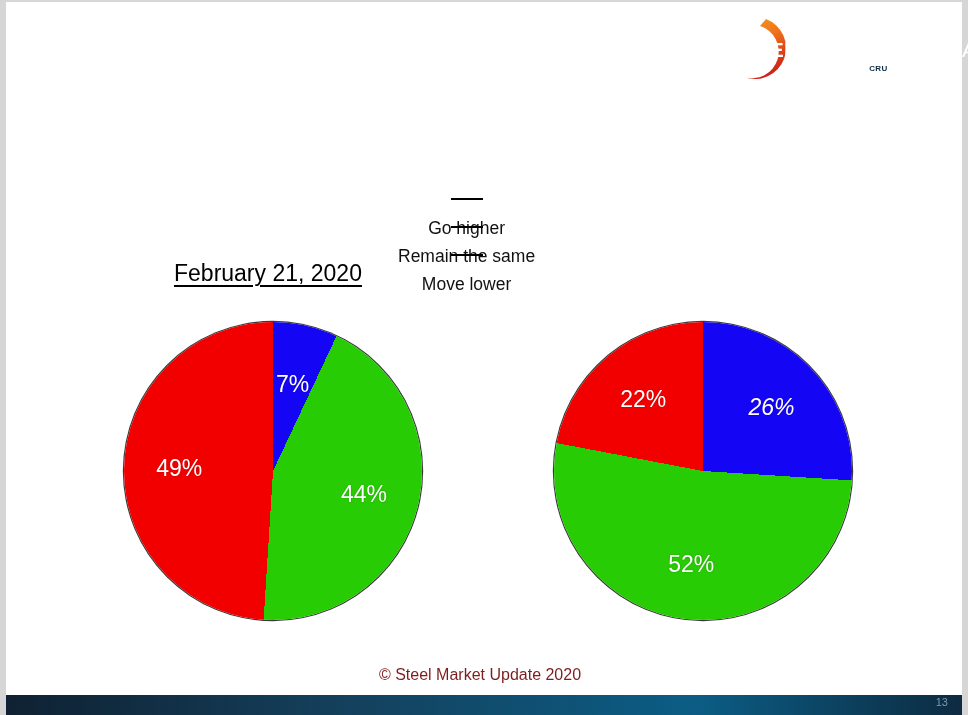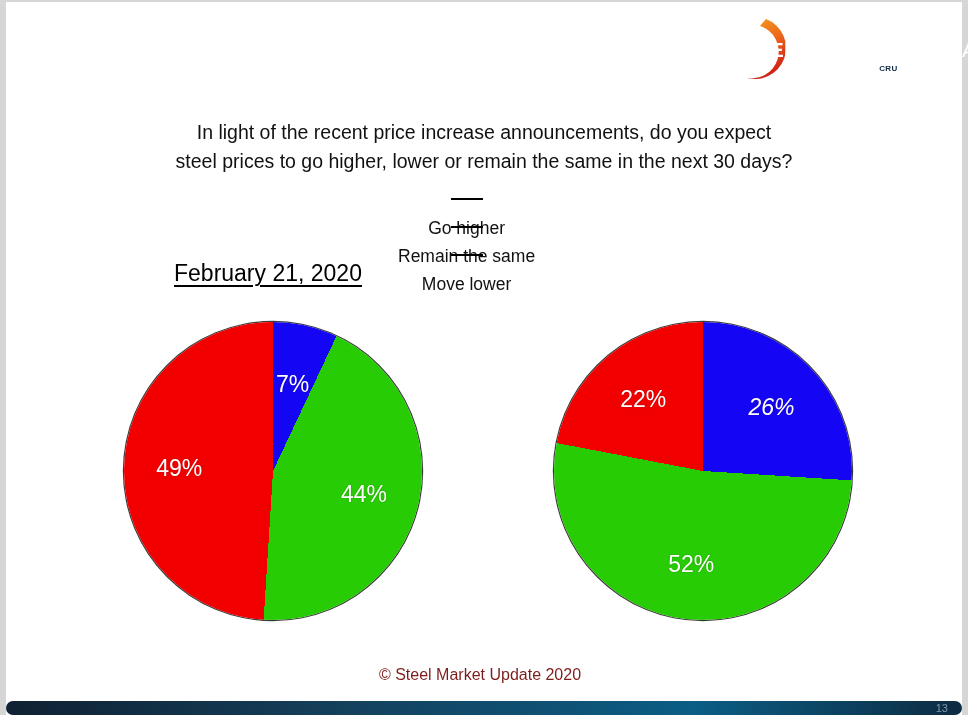--- a/index.html
+++ b/index.html
@@ -45,21 +45,21 @@
   
   #logo { position:absolute; right:24px; top:12px; width:230px; height:66px; }
   #logo-ring { position:absolute; left:14px; top:-2px; width:66px; height:66px; }
   #logo-wordmark {
     position:absolute; left:34px; top:20px;
     font-size:21px; letter-spacing:.4px; white-space:nowrap;
   }
   .lw-b { color:#ffffff; font-weight:bold; }
   .lw-l { color:#ffffff; font-weight:400; }
   #logo-sub {
-    position:absolute; right:2px; top:45px;
+    position:absolute; right:12px; top:45px;
     font-size:10.5px; color:#ffffff; font-weight:bold;
     display:flex; align-items:flex-end; gap:4px; white-space:nowrap;
   }
   #cru-badge {
     display:inline-block; background:#ffffff; color:#0d2a43;
     font-size:8px; font-weight:bold; letter-spacing:.3px;
     padding:2px 3px 2px 3px; border-radius:2px; line-height:1;
   }
 
   
@@ -95,23 +95,22 @@
     transform:translate(-50%,-50%); white-space:nowrap;
     text-shadow:0 0 2px rgba(0,0,0,.25);
   }
 
   #footer {
     position:absolute; left:0; top:664px; width:948px;
     text-align:center; font-size:16px; color:#7f1d1d;
   }
 
   #bottom-bar {
-    position:absolute; left:0; bottom:0; width:956px; height:14px;
+    position:absolute; left:0; bottom:0; width:956px; height:20px;
     background:linear-gradient(90deg,#0f2132 0%,#14405c 35%,#0b5d85 72%,#0d2b41 100%);
-    border-radius:7px;
   }
   #page-number {
     position:absolute; right:14px; top:2px;
     color:#7e97ad; font-size:11px; line-height:1;
   }
 </style>
 </head>
 <body>
 
 <div id="slide">
@@ -136,24 +135,20 @@
       </div>
 
       <div id="logo-sub">
         <span>part of the</span>
         <span id="cru-badge">CRU</span>
         <span>Group</span>
       </div>
     </div>
   </div>
 
-  <div id="question">
-    <div>In light of the recent price increase announcements, do you expect</div>
-    <div>steel prices to go higher, lower or remain the same in the next 30 days?</div>
-  </div>
 
   <div id="legend">
     <div class="legend-row">
       <span class="legend-swatch" style="background: rgb(21, 5, 245);"></span>
       <span class="legend-label">Go higher</span>
     </div>
     <div class="legend-row">
       <span class="legend-swatch" style="background: rgb(40, 204, 4);"></span>
       <span class="legend-label">Remain the same</span>
     </div>

